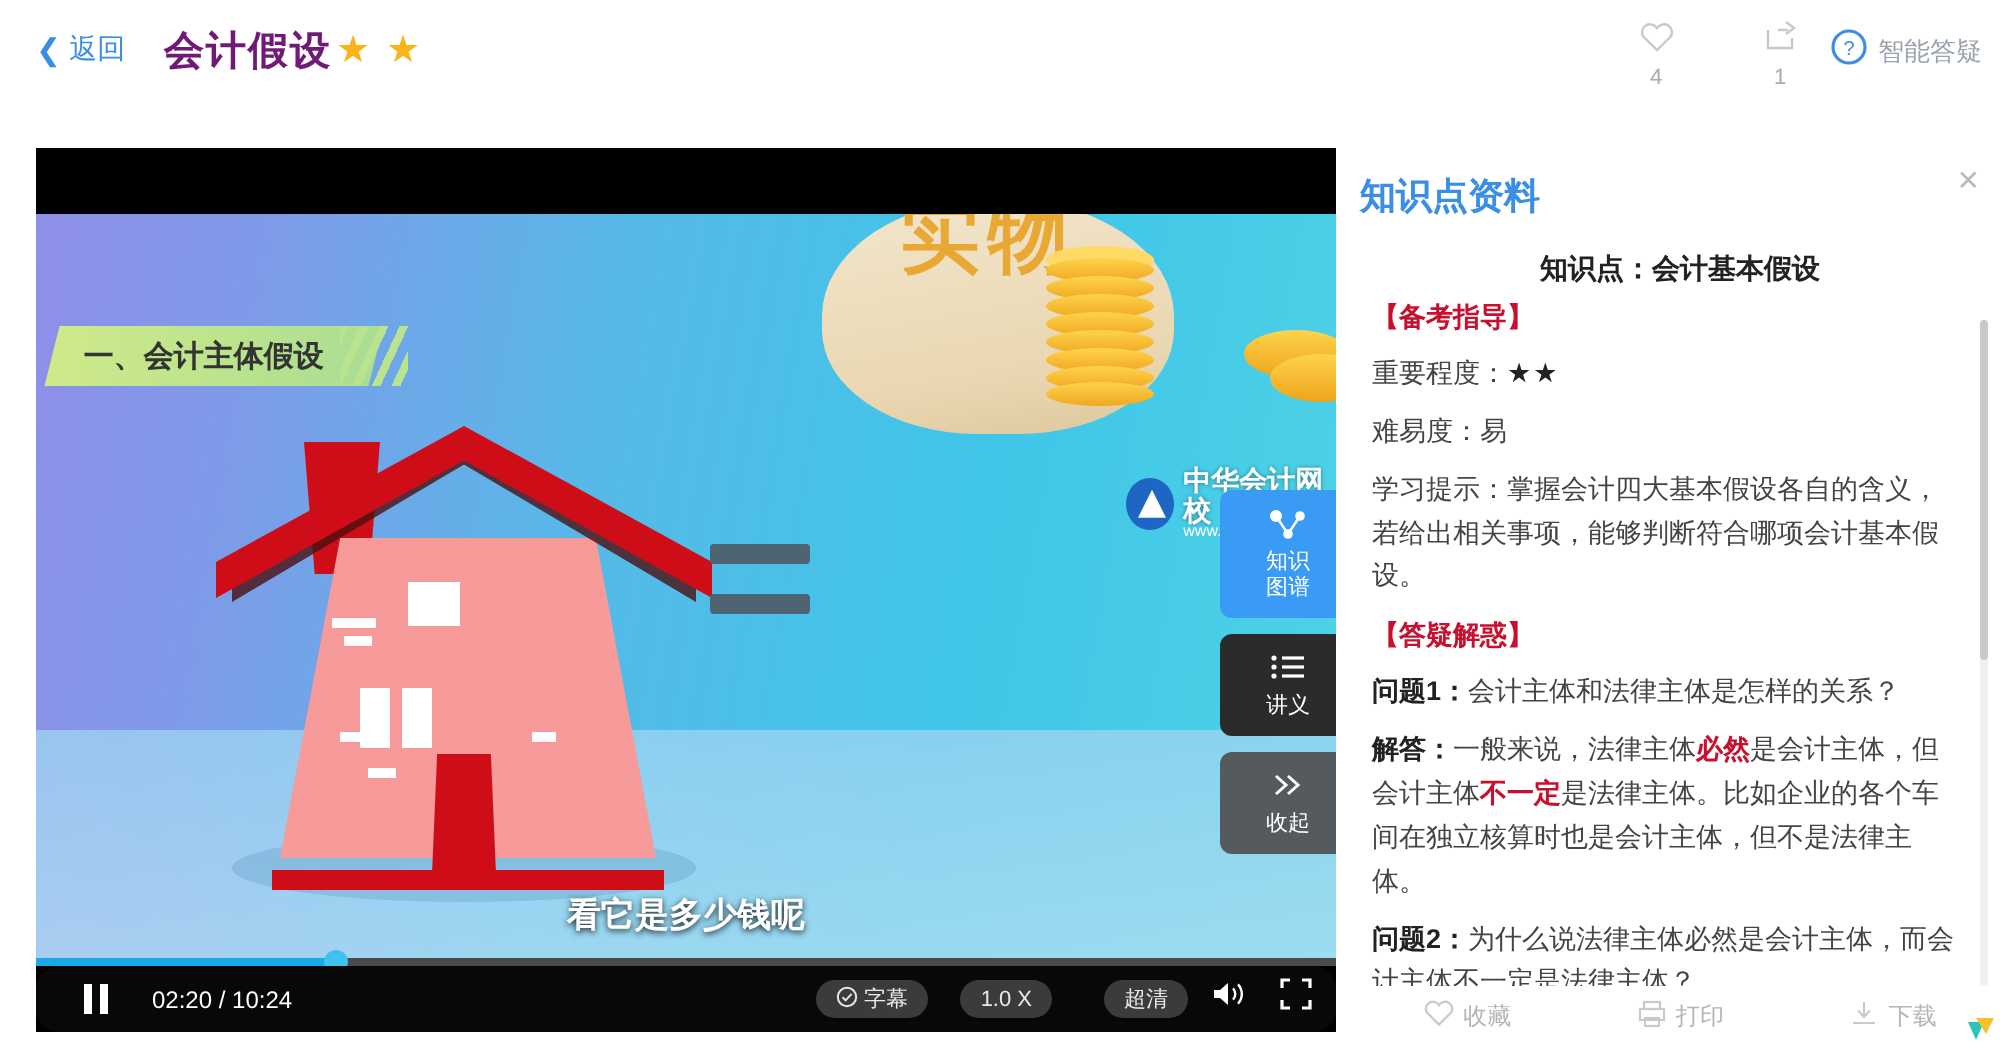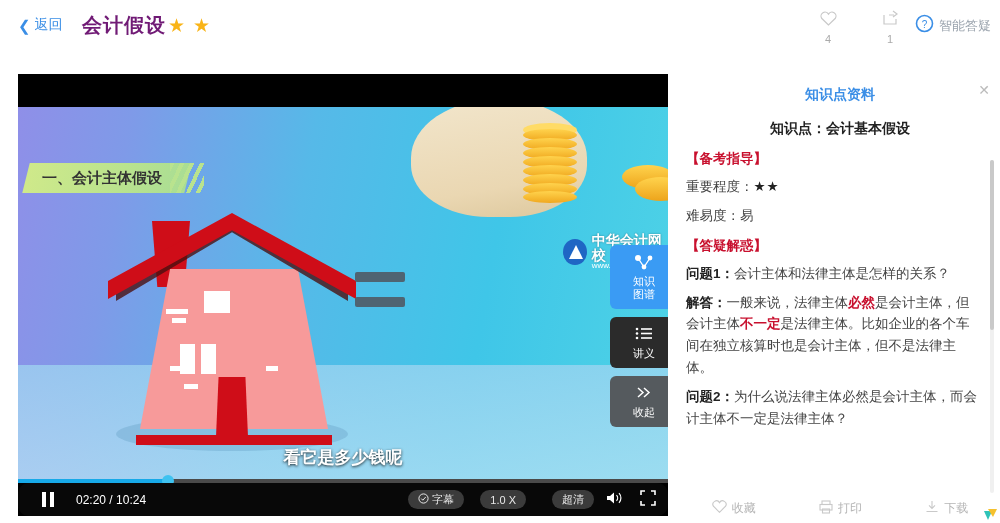--- a/index.html
+++ b/index.html
@@ -126,21 +126,21 @@
          gap:3px; }
   #c-sub{ position:absolute; right:204px; }
   #c-speed{ position:absolute; right:142px; }
   #c-qual{ position:absolute; right:74px; }
   #c-vol{ position:absolute; right:44px; cursor:pointer; }
   #c-full{ position:absolute; right:12px; cursor:pointer; }
 
   
   #panel{ position:absolute; left:680px; top:74px; width:320px; height:449px; background:#fff; }
   #panel-close{ position:absolute; right:10px; top:8px; font-size:14px; color:#bbb; cursor:pointer; }
-  #panel-title{ text-align:center; font-size:14px; font-weight:bold; color:#3a8ee6; padding-top:12px; }
+  #panel-title{ font-size:18px; font-weight:bold; color:#3a8ee6; padding-top:12px; }
   #panel-sub{ text-align:center; font-size:14px; font-weight:bold; color:#222; padding-top:16px; }
   #panel-body{ position:absolute; left:0; top:66px; width:320px; height:353px; overflow:hidden;
                padding:0 18px 0 6px; }
   .sec-head{ color:#c8102e; font-size:13.5px; font-weight:bold; margin:10px 0 8px; }
   .ln{ font-size:13.5px; color:#444; line-height:1.62; margin-bottom:7px; }
   .ln b{ color:#222; }
   .em{ color:#c8102e; font-weight:bold; }
   .stars-inline{ color:#222; letter-spacing:1px; }
   #scrollbar{ position:absolute; right:6px; top:86px; width:4px; height:333px; background:#f0f0f0;
               border-radius:2px; cursor:pointer; }
@@ -202,20 +202,21 @@
 
   <div id="video-scene">
     <div id="floor"></div>
 
     <div id="scene-title">
       <span>一、会计主体假设</span>
     </div>
     <div id="scene-title-slash"></div>
 
     <div id="bag"></div>
+    <div id="bag-txt">实物</div>
     <div id="coin-top"></div>
     <div id="coin-stack">
       <div class="coin" style="top:0"></div>
         <div class="coin" style="top:9px"></div>
       <div class="coin" style="top:18px"></div>
         <div class="coin" style="top:27px"></div>
       <div class="coin" style="top:36px"></div>
         <div class="coin" style="top:45px"></div>
       <div class="coin" style="top:54px"></div>
         <div class="coin" style="top:62px"></div>
@@ -354,20 +355,21 @@
 
     <div class="ln">
       <span>重要程度：</span><span class="stars-inline">★★</span>
     </div>
 
     <div class="ln">
       <span>难易度：</span><span>易</span>
     </div>
 
 
+    <div class="ln">学习提示：掌握会计四大基本假设各自的含义，若给出相关事项，能够判断符合哪项会计基本假设。</div>
 
     <div class="sec-head">【答疑解惑】</div>
 
     <div class="ln">
       <b>问题1：</b><span>会计主体和法律主体是怎样的关系？</span>
     </div>
 
     <div class="ln">
       <b>解答：</b><span>一般来说，法律主体</span><span class="em">必然</span><span>是会计主体，但会计主体</span><span class="em">不一定</span><span>是法律主体。比如企业的各个车间在独立核算时也是会计主体，但不是法律主体。</span>
     </div>

